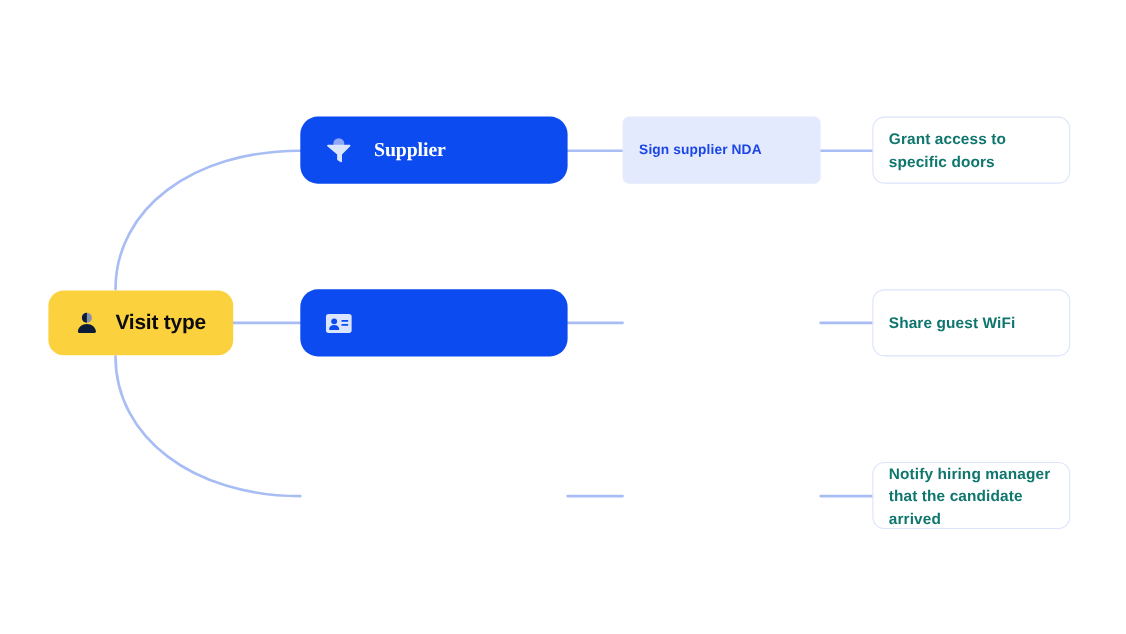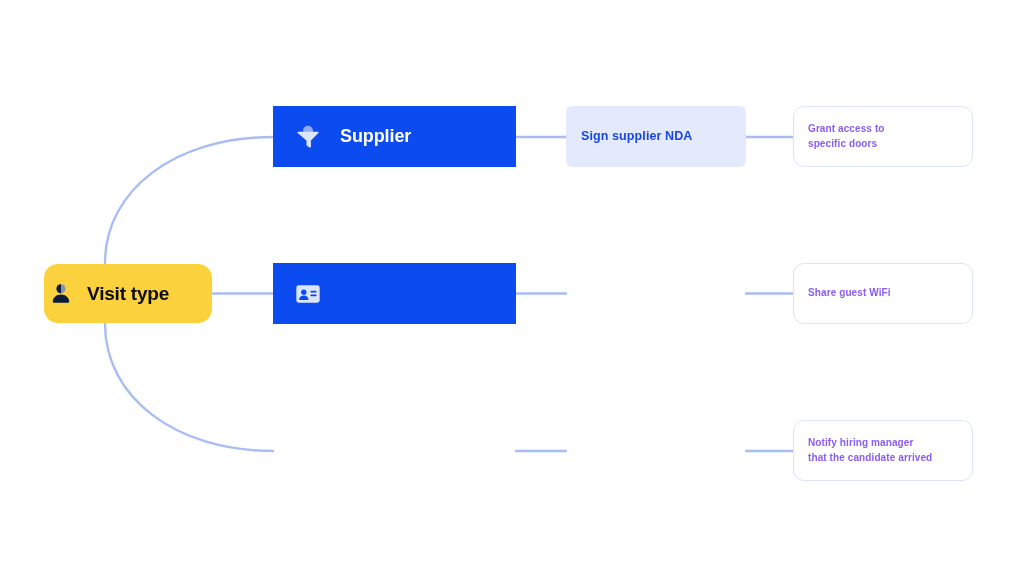--- a/index.html
+++ b/index.html
@@ -32,21 +32,21 @@
   .root-node {
     position: absolute;
     left: 44px;
     top: 264px;
     width: 168px;
     height: 59px;
     background: #FBD13D;
     border-radius: 14px;
     display: flex;
     align-items: center;
-    padding-left: 4px;
+    padding-left: 22px;
     box-sizing: border-box;
   }
   .root-icon {
     width: 26px;
     height: 26px;
     flex: 0 0 auto;
     display: block;
     margin-right: 13px;
   }
   .root-label {
@@ -57,25 +57,26 @@
     white-space: nowrap;
   }
 
   
   .cat-node {
     position: absolute;
     left: 273px;
     width: 243px;
     height: 61px;
     background: #0B4BF0;
-    border-radius: 0;
+    border-radius: 16px;
     display: flex;
     align-items: center;
     padding-left: 21px;
     box-sizing: border-box;
+    font-family: Liberation Serif, serif;
   }
   .cat-icon {
     width: 28px;
     height: 28px;
     flex: 0 0 auto;
     display: block;
     margin-right: 18px;
   }
   .cat-label {
     font-size: 18px;
@@ -114,23 +115,23 @@
     height: 61px;
     background: #ffffff;
     border: 1.4px solid #DCE4FC;
     border-radius: 11px;
     display: flex;
     align-items: center;
     padding: 0 14px;
     box-sizing: border-box;
   }
   .out-label {
-    font-size: 10px;
-    font-weight: bold;
-    color: #8b5cf6;
+    font-size: 14px;
+    font-weight: bold;
+    color: #0f766e;
     line-height: 1.45;
     letter-spacing: 0.1px;
   }
 
   .row-1 { top: 106px; }
   .row-2 { top: 263px; }
   .row-3 { top: 420px; }
 </style>
 </head>
 <body>

